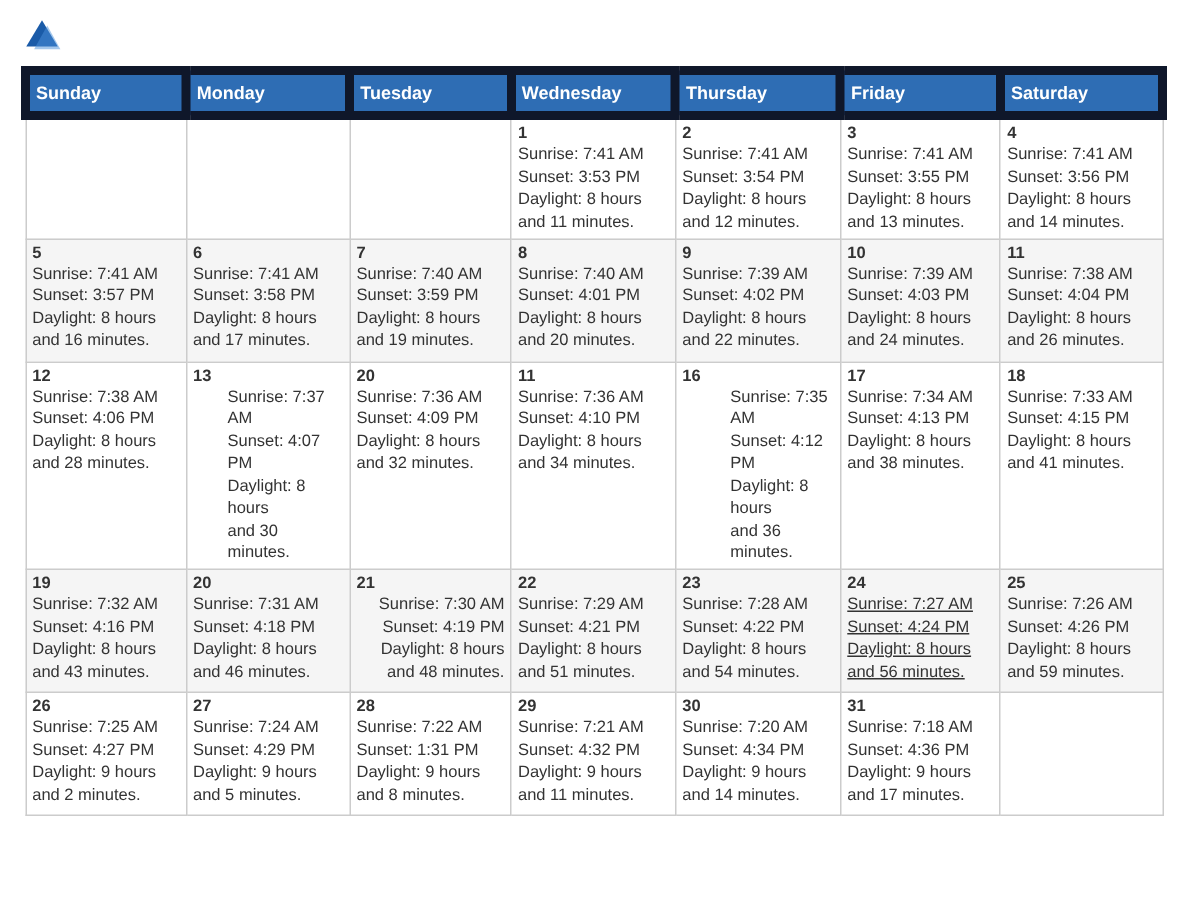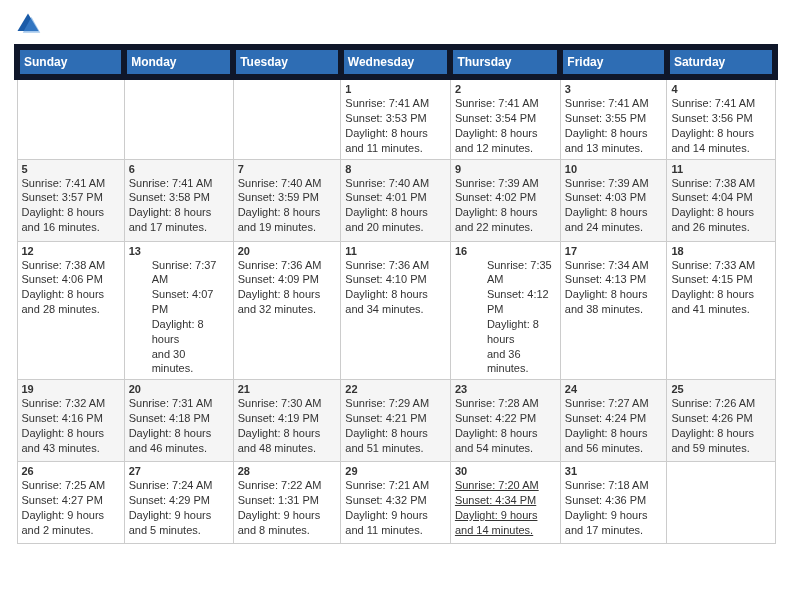--- a/index.html
+++ b/index.html
@@ -277,42 +277,42 @@
           </td>
           <td>
             <span class="day-num">20</span>
             <div class="day-info" style="white-space: pre-line;">Sunrise: 7:31 AM
 Sunset: 4:18 PM
 Daylight: 8 hours
 and 46 minutes.</div>
           </td>
           <td>
             <span class="day-num">21</span>
-            <div class="day-info" style="white-space: pre-line;">Sunrise: 7:30 AM
+            <div class="day-info" style="white-space: pre-line; text-align: right;">Sunrise: 7:30 AM
 Sunset: 4:19 PM
 Daylight: 8 hours
 and 48 minutes.</div>
           </td>
           <td>
             <span class="day-num">22</span>
             <div class="day-info" style="white-space: pre-line;">Sunrise: 7:29 AM
 Sunset: 4:21 PM
 Daylight: 8 hours
 and 51 minutes.</div>
           </td>
           <td>
             <span class="day-num">23</span>
             <div class="day-info" style="white-space: pre-line;">Sunrise: 7:28 AM
 Sunset: 4:22 PM
 Daylight: 8 hours
 and 54 minutes.</div>
           </td>
           <td>
             <span class="day-num">24</span>
-            <div class="day-info" style="white-space: pre-line;">Sunrise: 7:27 AM
+            <div class="day-info" style="white-space: pre-line; text-decoration: underline;">Sunrise: 7:27 AM
 Sunset: 4:24 PM
 Daylight: 8 hours
 and 56 minutes.</div>
           </td>
           <td>
             <span class="day-num">25</span>
             <div class="day-info" style="white-space: pre-line;">Sunrise: 7:26 AM
 Sunset: 4:26 PM
 Daylight: 8 hours
 and 59 minutes.</div>
@@ -342,21 +342,21 @@
           </td>
           <td>
             <span class="day-num">29</span>
             <div class="day-info" style="white-space: pre-line;">Sunrise: 7:21 AM
 Sunset: 4:32 PM
 Daylight: 9 hours
 and 11 minutes.</div>
           </td>
           <td>
             <span class="day-num">30</span>
-            <div class="day-info" style="white-space: pre-line; text-decoration: underline;">Sunrise: 7:20 AM
+            <div class="day-info" style="white-space: pre-line;">Sunrise: 7:20 AM
 Sunset: 4:34 PM
 Daylight: 9 hours
 and 14 minutes.</div>
           </td>
           <td>
             <span class="day-num">31</span>
             <div class="day-info" style="white-space: pre-line;">Sunrise: 7:18 AM
 Sunset: 4:36 PM
 Daylight: 9 hours
 and 17 minutes.</div>

